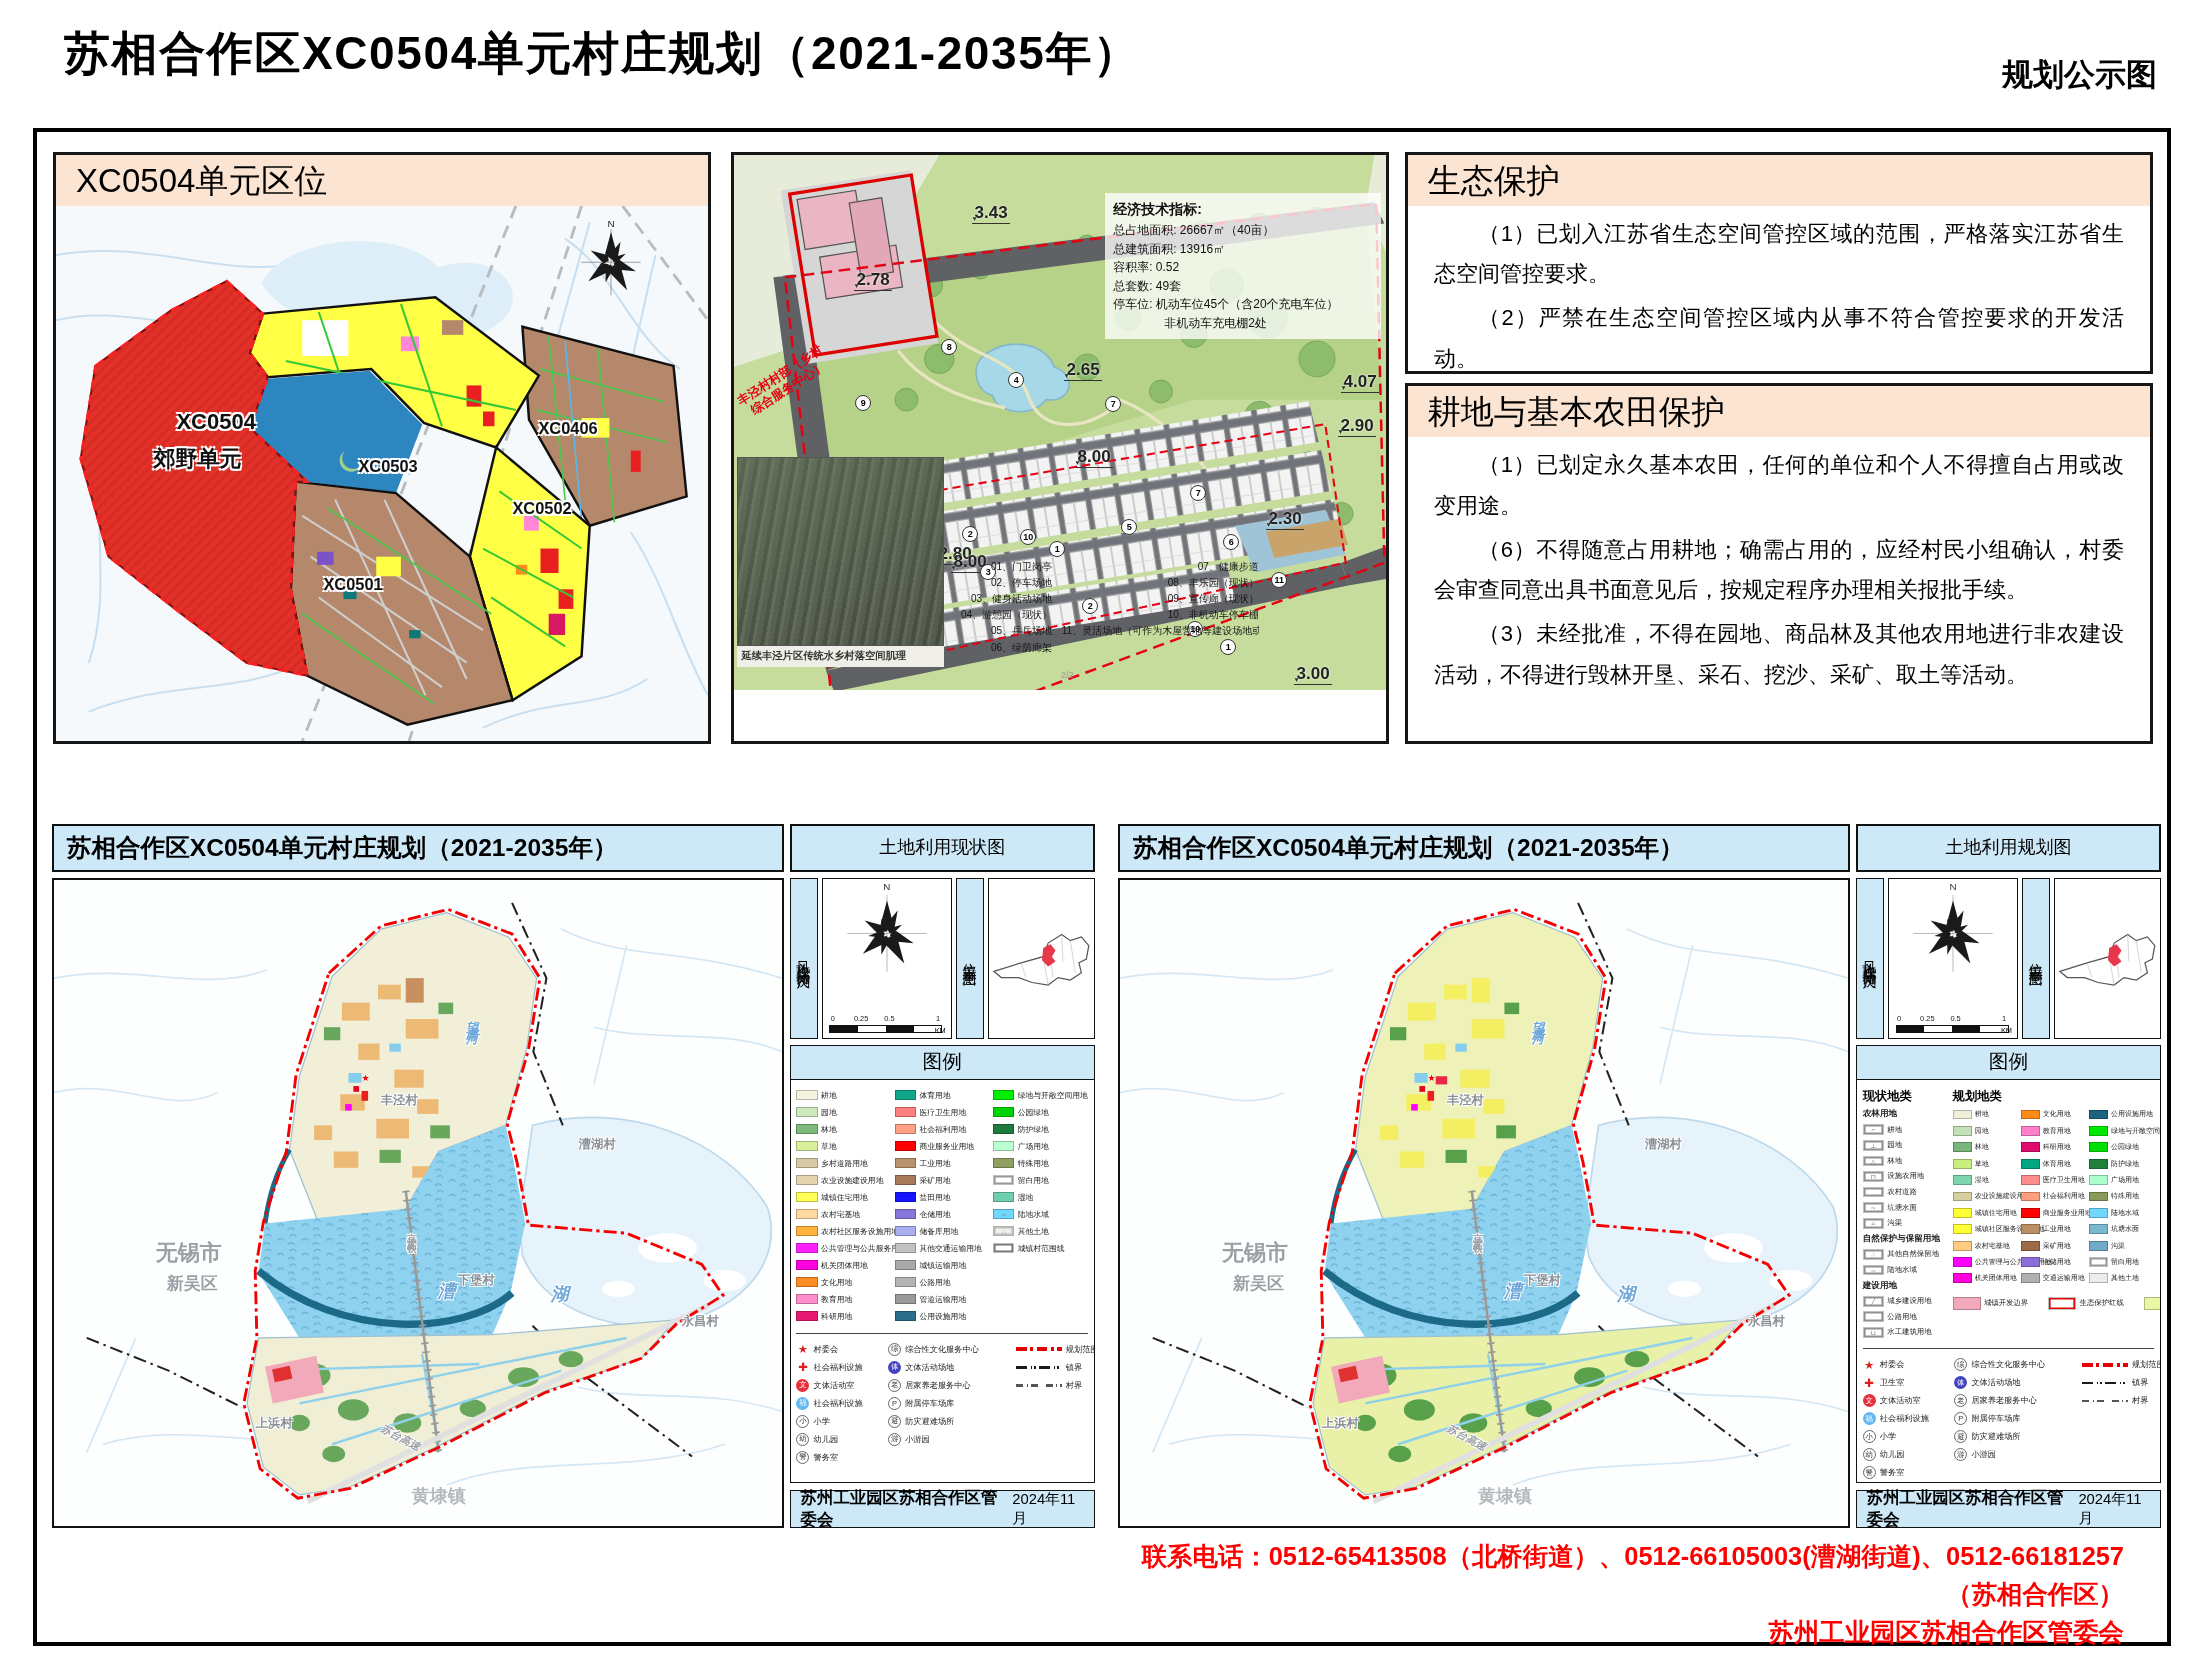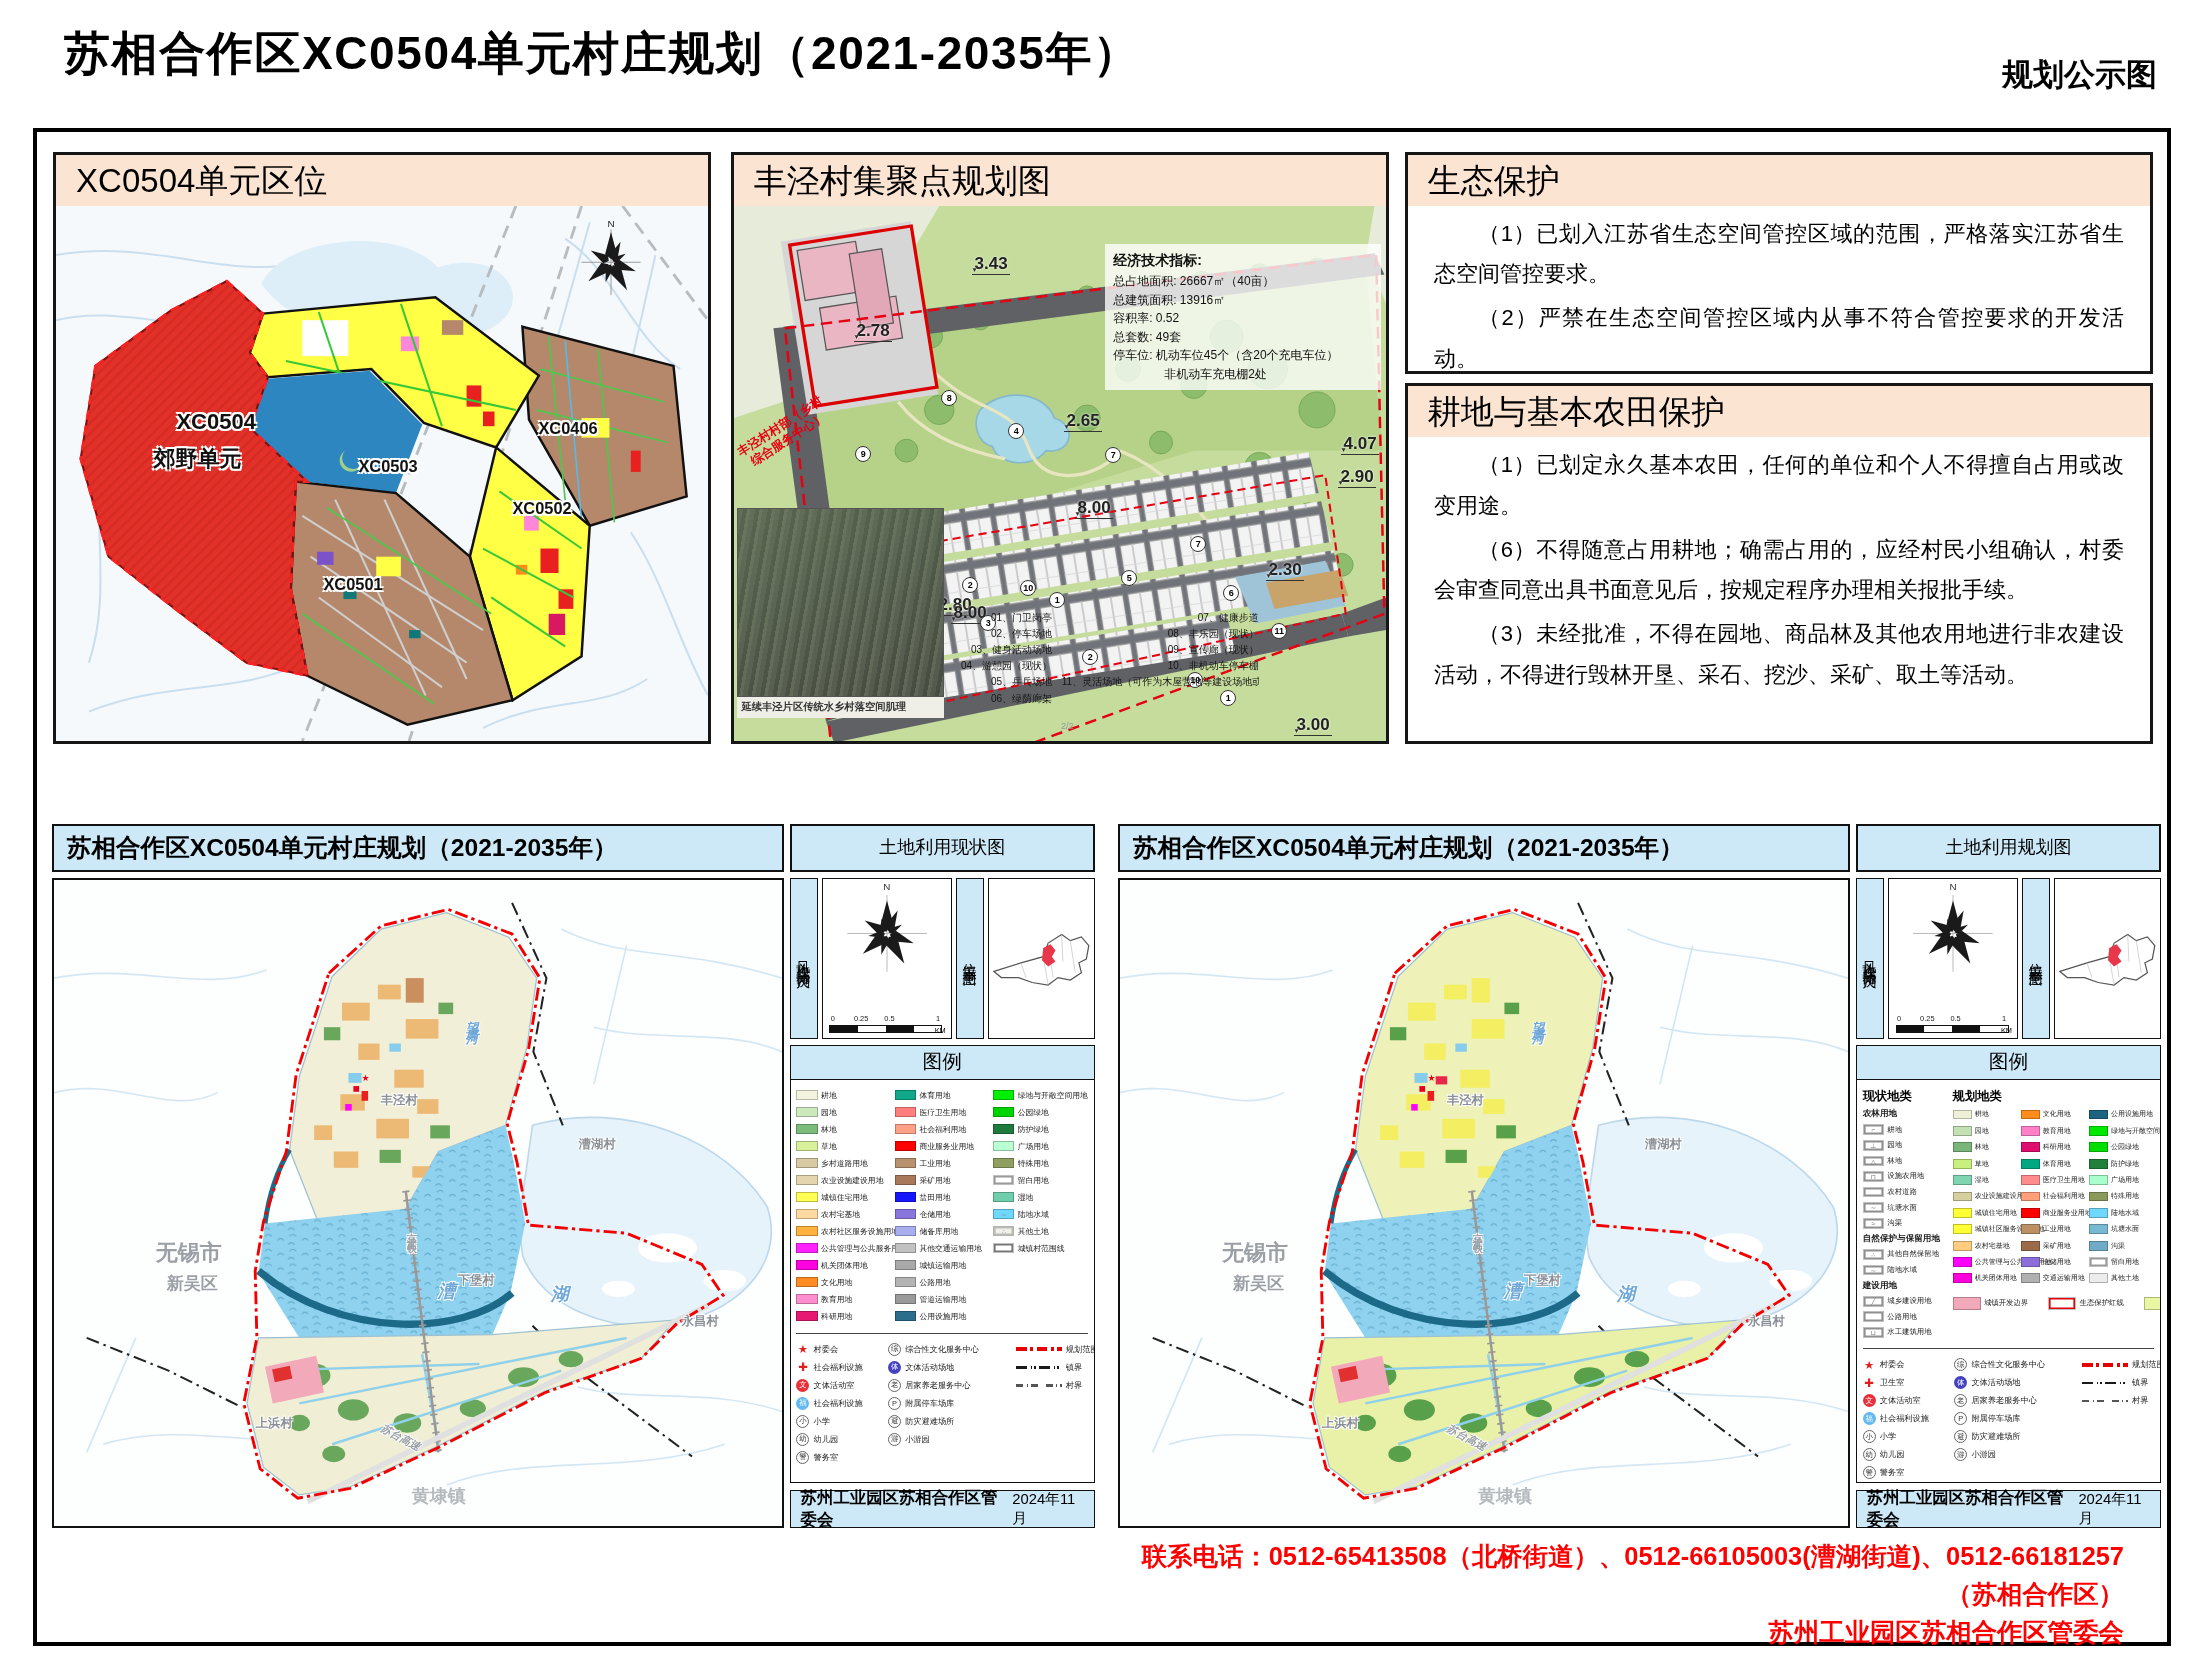--- a/index.html
+++ b/index.html
@@ -230,21 +230,20 @@
             <use href="#pt" transform="rotate(150) scale(.85)"></use>
               <use href="#pt" transform="rotate(195) scale(.55)"></use>
             <use href="#pt" transform="rotate(230) scale(.78)"></use>
               <use href="#pt" transform="rotate(300) scale(.62)"></use>
           </g>
         </svg>
       </div>
     </div>
 
     <div class="panel pB">
-      <div class="phead">丰泾村集聚点规划图</div>
       <div class="pbody">
         <svg viewBox="0 0 794 656" width="100%" height="100%" preserveAspectRatio="none">
           <rect width="794" height="656" fill="#c5dc9c"></rect>
           <polygon points="0,0 250,0 120,220 0,260" fill="#e7ecda"></polygon>
           <polygon points="780,0 794,0 794,120 770,60" fill="#e7ecda"></polygon>
           <polygon points="90,170 770,80 790,300 560,300 300,380 120,420" fill="#b6d288"></polygon>
           <g fill="#8cbc6c" stroke="#6fa353" stroke-width="1">
             <circle cx="160" cy="200" r="13"></circle>
               <circle cx="200" cy="180" r="11"></circle>
               <circle cx="240" cy="160" r="14"></circle>
@@ -307,21 +306,21 @@
               <div class="econ-line">总套数: 49套</div>
               <div class="econ-line">停车位: 机动车位45个（含20个充电车位）</div>
               <div class="econ-line">非机动车充电棚2处</div>
             </div>
         </div>
         <div class="lbl-layer">
 
         <span class="dim" style="left: 238px; top: 48px;">3.43</span>
             <span class="dim" style="left: 120px; top: 115px;">2.78</span>
             <span class="dim" style="left: 330px; top: 205px;">2.65</span>
-            <span class="dim" style="left: 607px; top: 228px;">4.07</span>
+            <span class="dim" style="left: 607px; top: 217px;">4.07</span>
             <span class="dim" style="left: 532px; top: 354px;">2.30</span>
             <span class="dim" style="left: 604px; top: 261px;">2.90</span>
             <span class="dim" style="left: 24.6px; top: 305px;">2.80</span>
             <span class="dim" style="left: 202px; top: 389px;">2.80</span>
             <span class="dim" style="left: 341px; top: 292px;">8.00</span>
             <span class="dim" style="left: 217px; top: 397px;">8.00</span>
             <span class="dim" style="left: 560px; top: 509px;">3.00</span>
           </div>
         <div class="lbl-layer">
 

